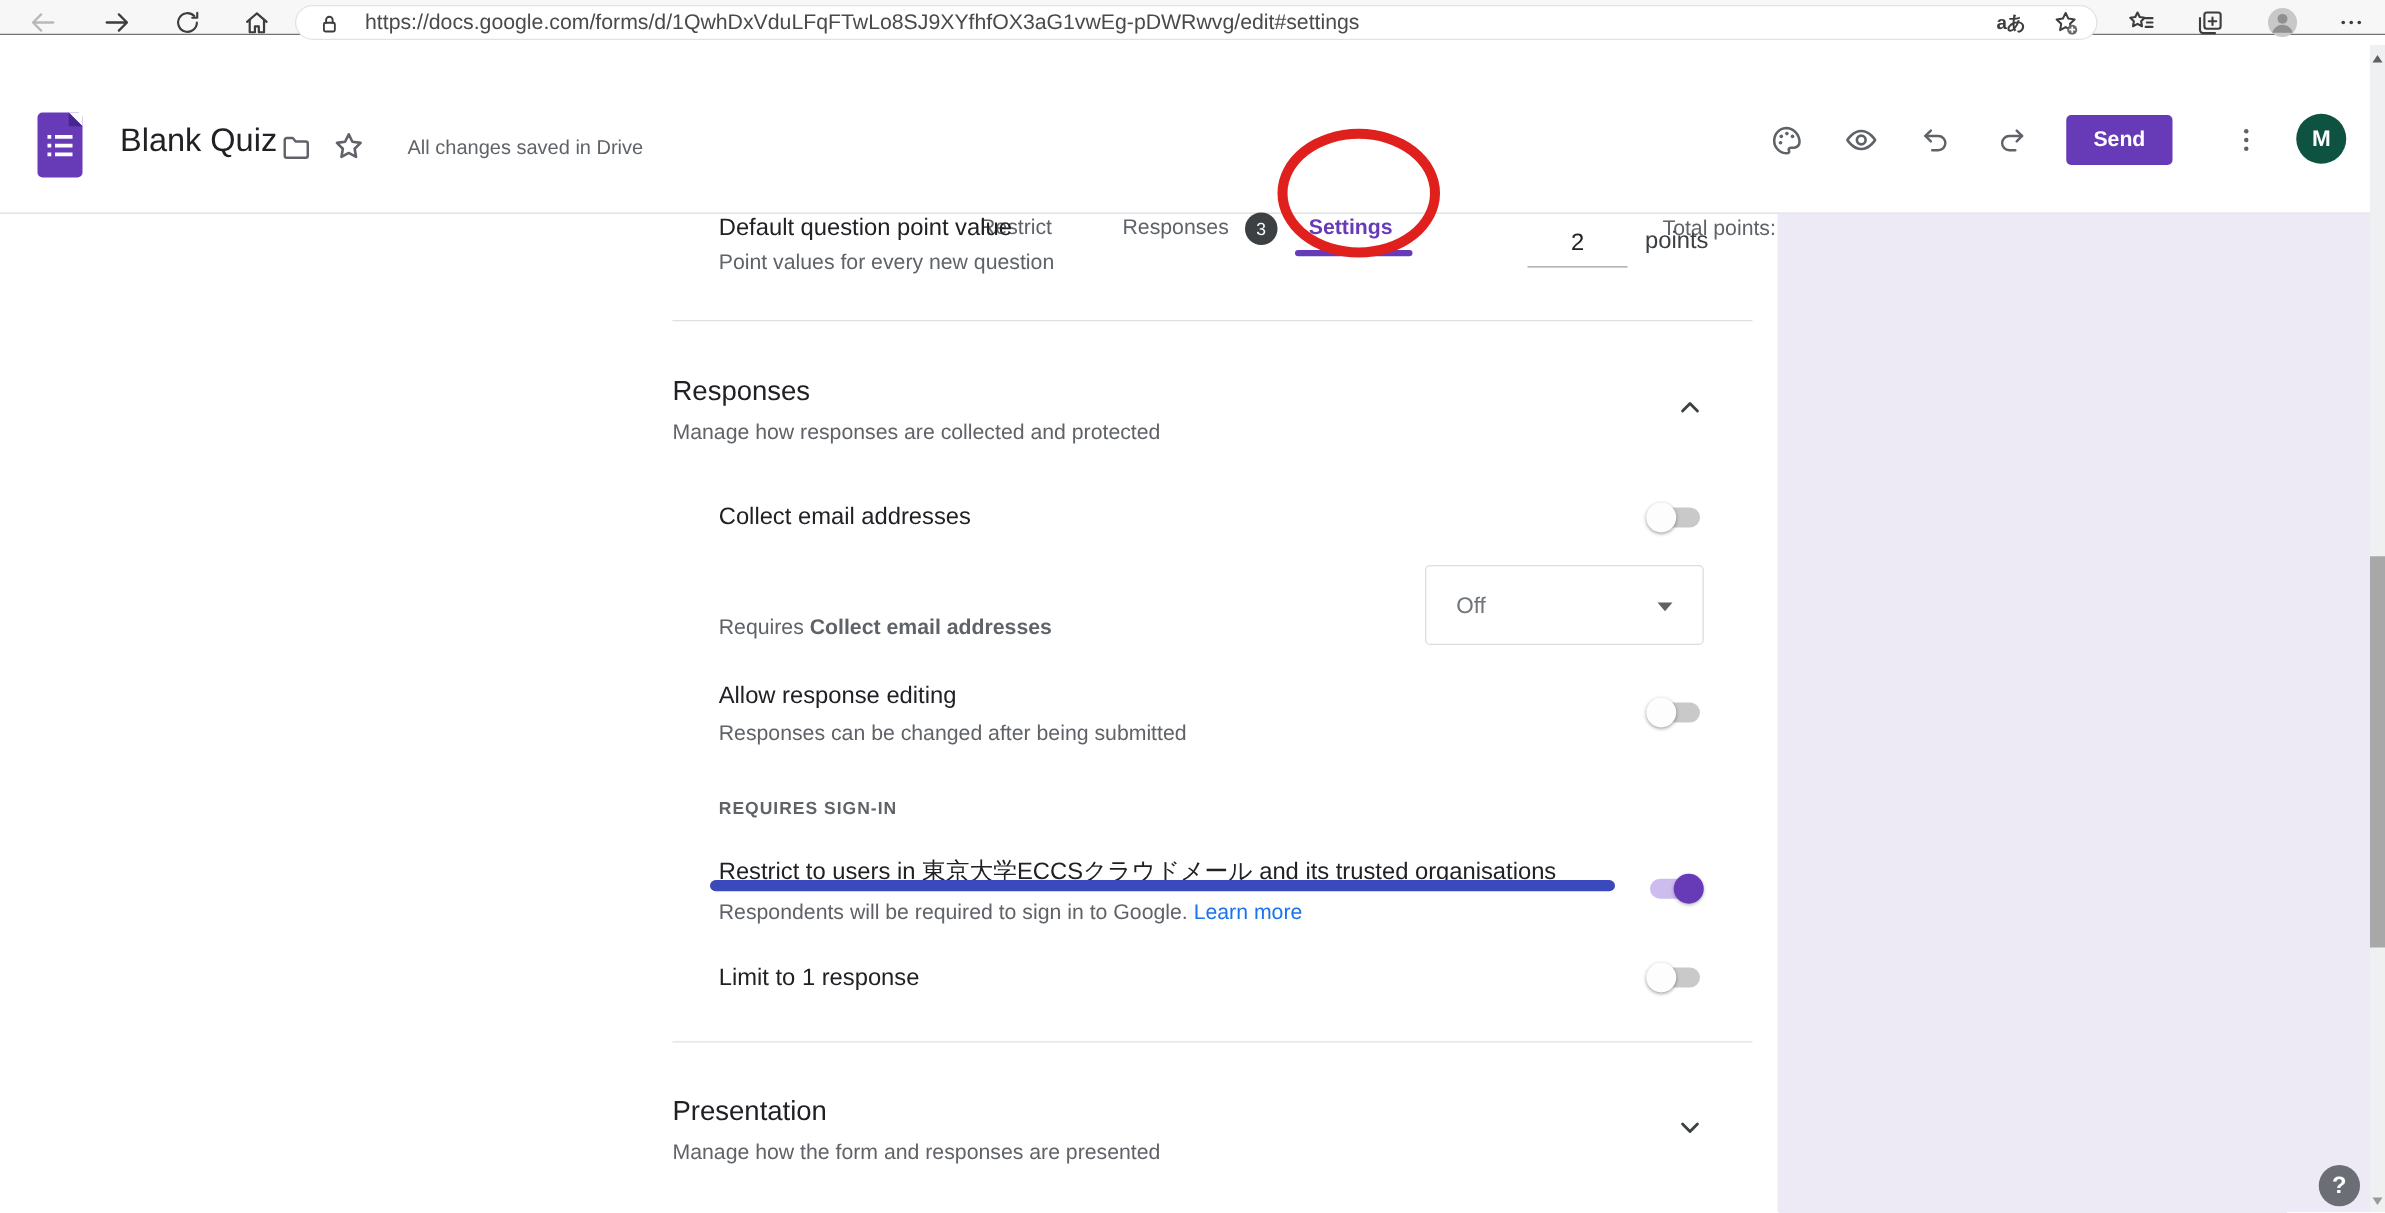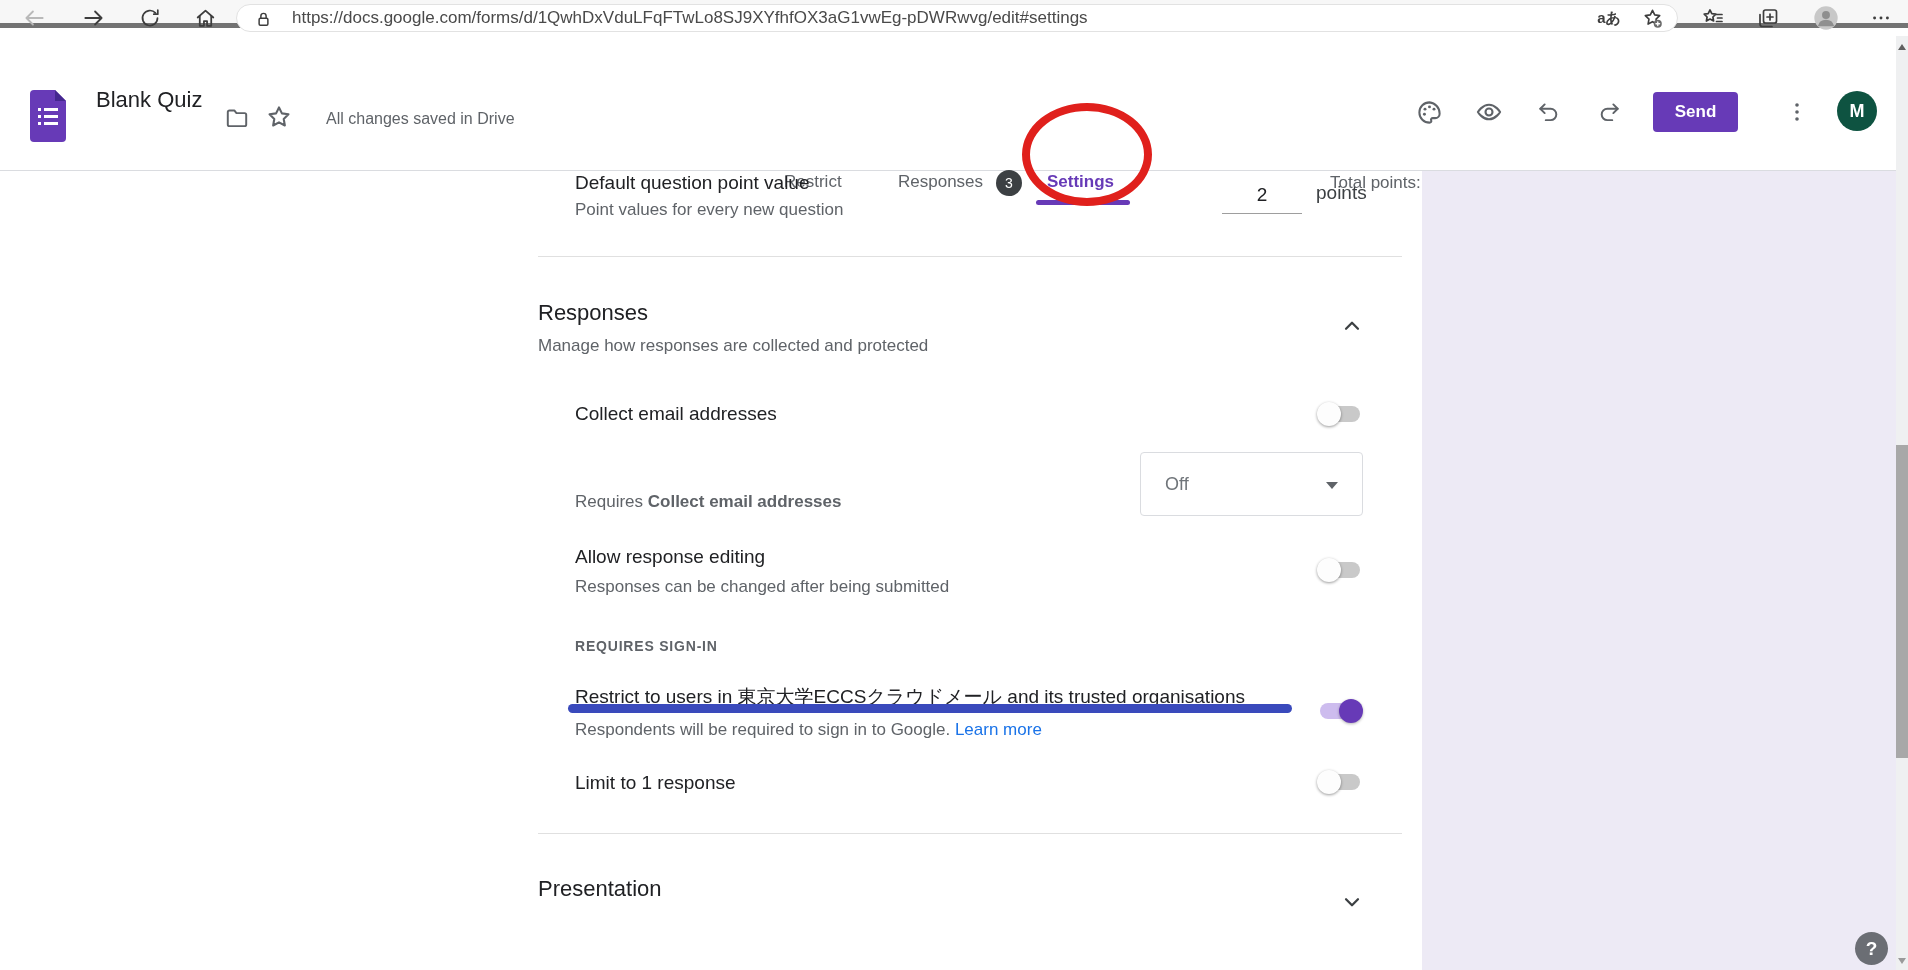--- a/index.html
+++ b/index.html
@@ -1,35 +1,35 @@
 <!DOCTYPE html>
 <html><head>
 <meta charset="utf-8">
 <style>
   * { margin:0; padding:0; box-sizing:border-box; }
   html,body { background:#fff; }
   body { font-family:"Liberation Sans","DejaVu Sans",sans-serif; color:#202124; }
   #screen { position:relative; width:1908px; height:970px; overflow:hidden; background:#fff; }
 
   
-  #chrome { position:absolute; left:0; top:0; width:1908px; height:28px; background:#f7f7f7; border-bottom:5px solid #737373; }
+  #chrome { position:absolute; left:0; top:0; width:1908px; height:28px; background:#f7f7f7; border-bottom:1px solid #737373; }
   .chrome-btn { position:absolute; top:3px; width:30px; height:30px; display:flex; align-items:center; justify-content:center; border-radius:4px; cursor:pointer; }
   #address-field { position:absolute; left:236px; top:4px; width:1442px; height:28px; background:#fff; border:1px solid #e2e2e2; border-radius:14px; }
   #url-text { position:absolute; left:292px; top:8px; font-size:17px; color:#4a4a4a; white-space:nowrap; }
   .translate-label { font-size:15px; color:#3d3d3d;font-weight:bold; }
 
   
   #forms-header { position:absolute; left:0; top:37px; width:1908px; height:134px; background:#fff; border-bottom:1px solid #dadce0; }
   #gficon { position:absolute; left:30px; top:53px; width:36px; height:52px; background:#673ab7; border-radius:4px; cursor:pointer; }
   #gficon .fold-cut { position:absolute; top:0; right:0; width:0; height:0; border-top:11px solid #fff; border-left:11px solid transparent; }
   #gficon .fold { position:absolute; top:0; right:0; width:0; height:0; border-bottom:11px solid #45278f; border-right:11px solid transparent; }
   .gf-row { position:absolute; left:8px; height:3px; }
   .gf-dot { position:absolute; left:0; width:3px; height:3px; background:#fff; }
   .gf-bar { position:absolute; left:6px; width:14px; height:3px; background:#fff; }
-  #doc-title { position:absolute; left:96px; top:50px; font-size:22px; color:#202124; cursor:text; }
+  #doc-title { position:absolute; left:96px; top:60px; font-size:26px; color:#202124; cursor:text; }
   #saved-status { position:absolute; left:326px; top:73px; font-size:16px; color:#5f6368;text-align:center; }
   .hdr-icon { position:absolute; top:60px; width:30px; height:30px; display:flex; align-items:center; justify-content:center; cursor:pointer; }
   #send-button { position:absolute; left:1653px; top:55px; width:85px; height:40px; background:#673ab7; color:#fff; font-size:17px; font-weight:bold; border:none; border-radius:4px; display:flex; align-items:center; justify-content:center; cursor:pointer; }
   #avatar { position:absolute; left:1837px; top:54px; width:40px; height:40px; border-radius:50%; background:#0e5341; color:#fff; font-size:18px; font-weight:bold; display:flex; align-items:center; justify-content:center; cursor:pointer; }
 
   
   .tab { position:absolute; top:135px; font-size:17px; color:#5f6368; cursor:pointer; }
   #tab-settings-label { color:#673ab7; font-weight:bold; }
   #responses-badge { position:absolute; left:996px; top:133px; width:26px; height:26px; border-radius:50%; background:#3c4043; color:#fff; font-size:14px; display:flex; align-items:center; justify-content:center; }
   #settings-underline { position:absolute; left:1036px; top:163px; width:94px; height:5px; background:#673ab7; border-radius:3px; }
@@ -278,20 +278,21 @@
 
   <div class="row-title" style="left:575px;top:772px">Limit to 1 response</div>
   <div class="toggle" style="top:774px">
     <div class="track"></div>
       <div class="knob"></div>
   </div>
 
   <div class="divider" style="top:833px"></div>
 
   <div class="sec-title" style="left:538px;top:876px">Presentation</div>
+  <div class="sec-sub" style="left:538px;top:912px">Manage how the form and responses are presented</div>
   <div class="chev" style="left:1339px;top:889px">
     <svg class="ic" width="26" height="26" viewBox="0 0 24 24" style="stroke:#3c4043;stroke-width:2.1">
         <path d="M6.5 9.5 12 15l5.5-5.5"></path>
       </svg>
   </div>
 
   <div id="help-button">
       <span>?</span>
     </div>
 

